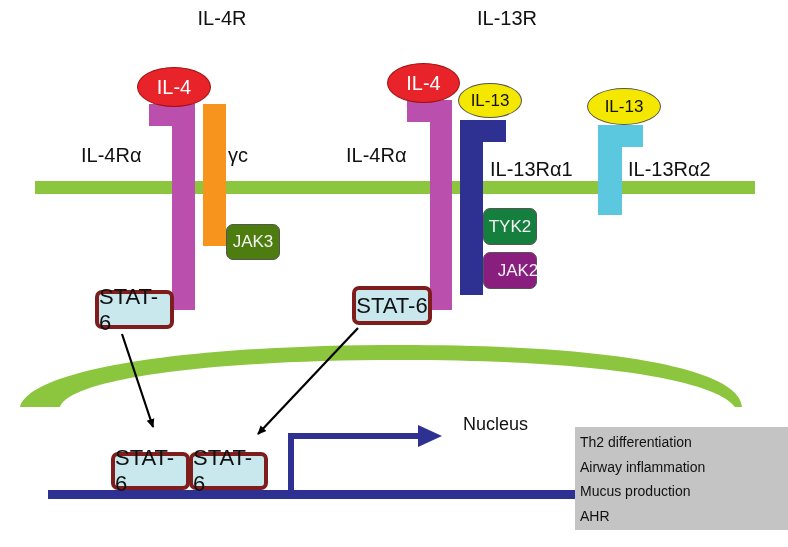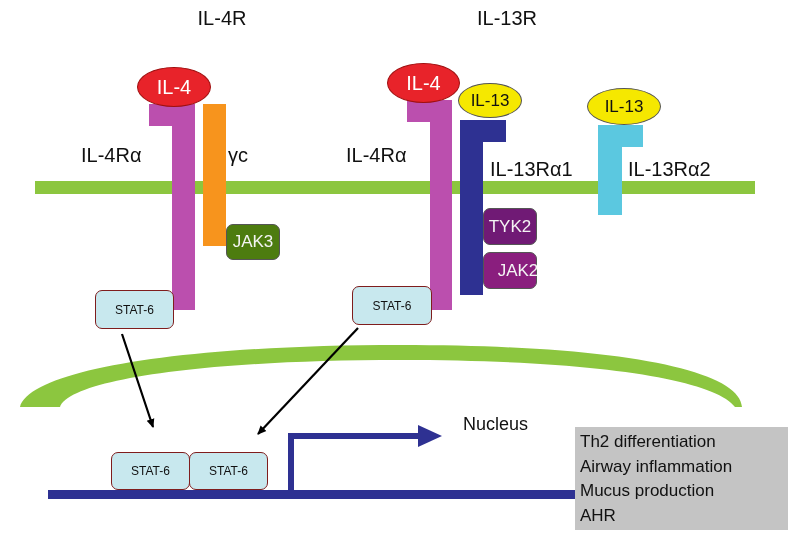--- a/index.html
+++ b/index.html
@@ -3,28 +3,28 @@
 <meta charset="utf-8">
 <style>
   html, body { margin: 0; padding: 0; background: #ffffff; }
   body { width: 788px; height: 547px; position: relative; overflow: hidden;
          font-family: "Liberation Sans", sans-serif; }
   svg { position: absolute; left: 0; top: 0; }
   .lbl { font-family: "Liberation Sans", sans-serif; fill: #111; }
   .box { position: absolute; box-sizing: border-box; border-radius: 7px;
          display: flex; align-items: center; justify-content: center;
          font-family: "Liberation Sans", sans-serif; }
-  .stat { background: #c8e8ee; border: 1px solid #7f1d1d; color: #111; font-size: 12px; }
+  .stat { background: #c8e8ee; border: 4px solid #7f1d1d; color: #111; font-size: 22px; }
   .kinase { border: 1px solid #555; color: #f4f4f4; font-size: 17px; }
   .oval { position: absolute; border-radius: 50%; box-sizing: border-box;
           display: flex; align-items: center; justify-content: center;
           font-family: "Liberation Sans", sans-serif; font-size: 20px; }
   .outcome { position: absolute; left: 575px; top: 427px; width: 213px; height: 103px;
              background: #c4c4c4; box-sizing: border-box; padding: 3px 0 0 5px;
-             font-size: 17px; line-height: 24.5px; color: #111; }
+             font-size: 14px; line-height: 24.5px; color: #111; }
   .outcome div { white-space: nowrap; }
 </style>
 </head>
 <body>
 
 <svg width="788" height="547" viewBox="0 0 788 547">
   <defs>
     <marker id="arrowBlack" markerWidth="10" markerHeight="10" refX="8" refY="5" orient="auto" markerUnits="userSpaceOnUse">
       <path d="M0,1 L9,5 L0,9 Z" fill="#000"></path>
     </marker>
@@ -61,21 +61,21 @@
 
   <text class="lbl" x="463" y="430" font-size="18">Nucleus</text>
 </svg>
 
 <div class="oval" style="left:137px;top:67px;width:74px;height:40px;background:#e8232a;border:1px solid #a01010;color:#fff;">IL-4</div>
 <div class="oval" style="left:387px;top:63px;width:73px;height:40px;background:#e8232a;border:1px solid #a01010;color:#fff;">IL-4</div>
 <div class="oval" style="left:458px;top:83px;width:64px;height:35px;background:#f5e800;border:1px solid #555;color:#111;font-size:17px;">IL-13</div>
 <div class="oval" style="left:587px;top:88px;width:74px;height:37px;background:#f5e800;border:1px solid #555;color:#111;font-size:17px;">IL-13</div>
 
 <div class="box kinase" style="left:226px;top:224px;width:54px;height:36px;background:#4d7c0f;">JAK3</div>
-<div class="box kinase" style="left:483px;top:208px;width:54px;height:37px;background:#701a75;">TYK2</div>
+<div class="box kinase" style="left:483px;top:208px;width:54px;height:37px;background:#15803d;">TYK2</div>
 <div class="box kinase" style="left:483px;top:252px;width:54px;height:37px;background:#8a1e7e;padding-left:16px;">JAK2</div>
 
 <div class="box stat" style="left:95px;top:290px;width:79px;height:39px;">STAT-6</div>
 <div class="box stat" style="left:352px;top:286px;width:80px;height:39px;">STAT-6</div>
 
 <div class="box stat" style="left:111px;top:452px;width:79px;height:38px;">STAT-6</div>
 <div class="box stat" style="left:189px;top:452px;width:79px;height:38px;">STAT-6</div>
 
 <div class="outcome">
   <div>Th2 differentiation</div>

